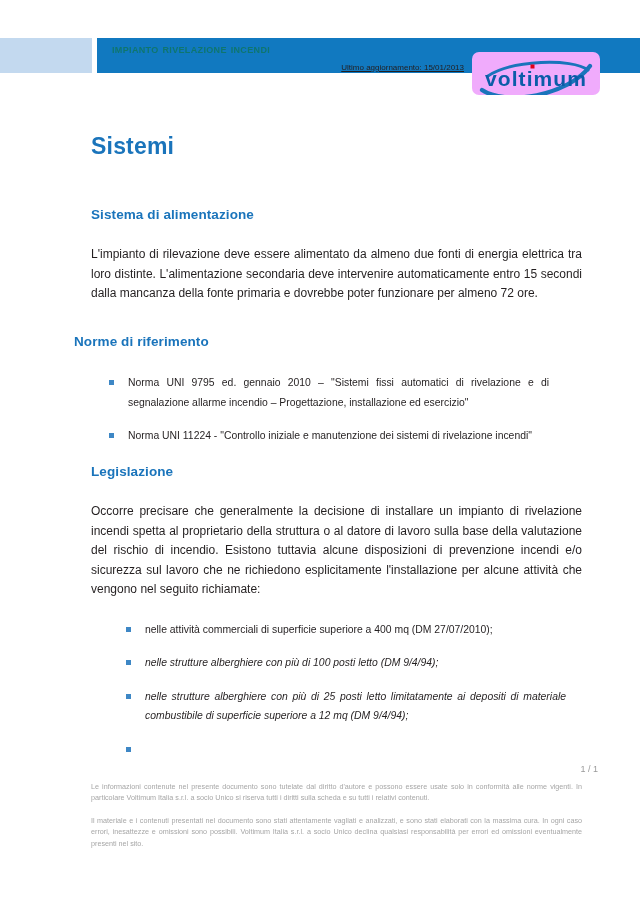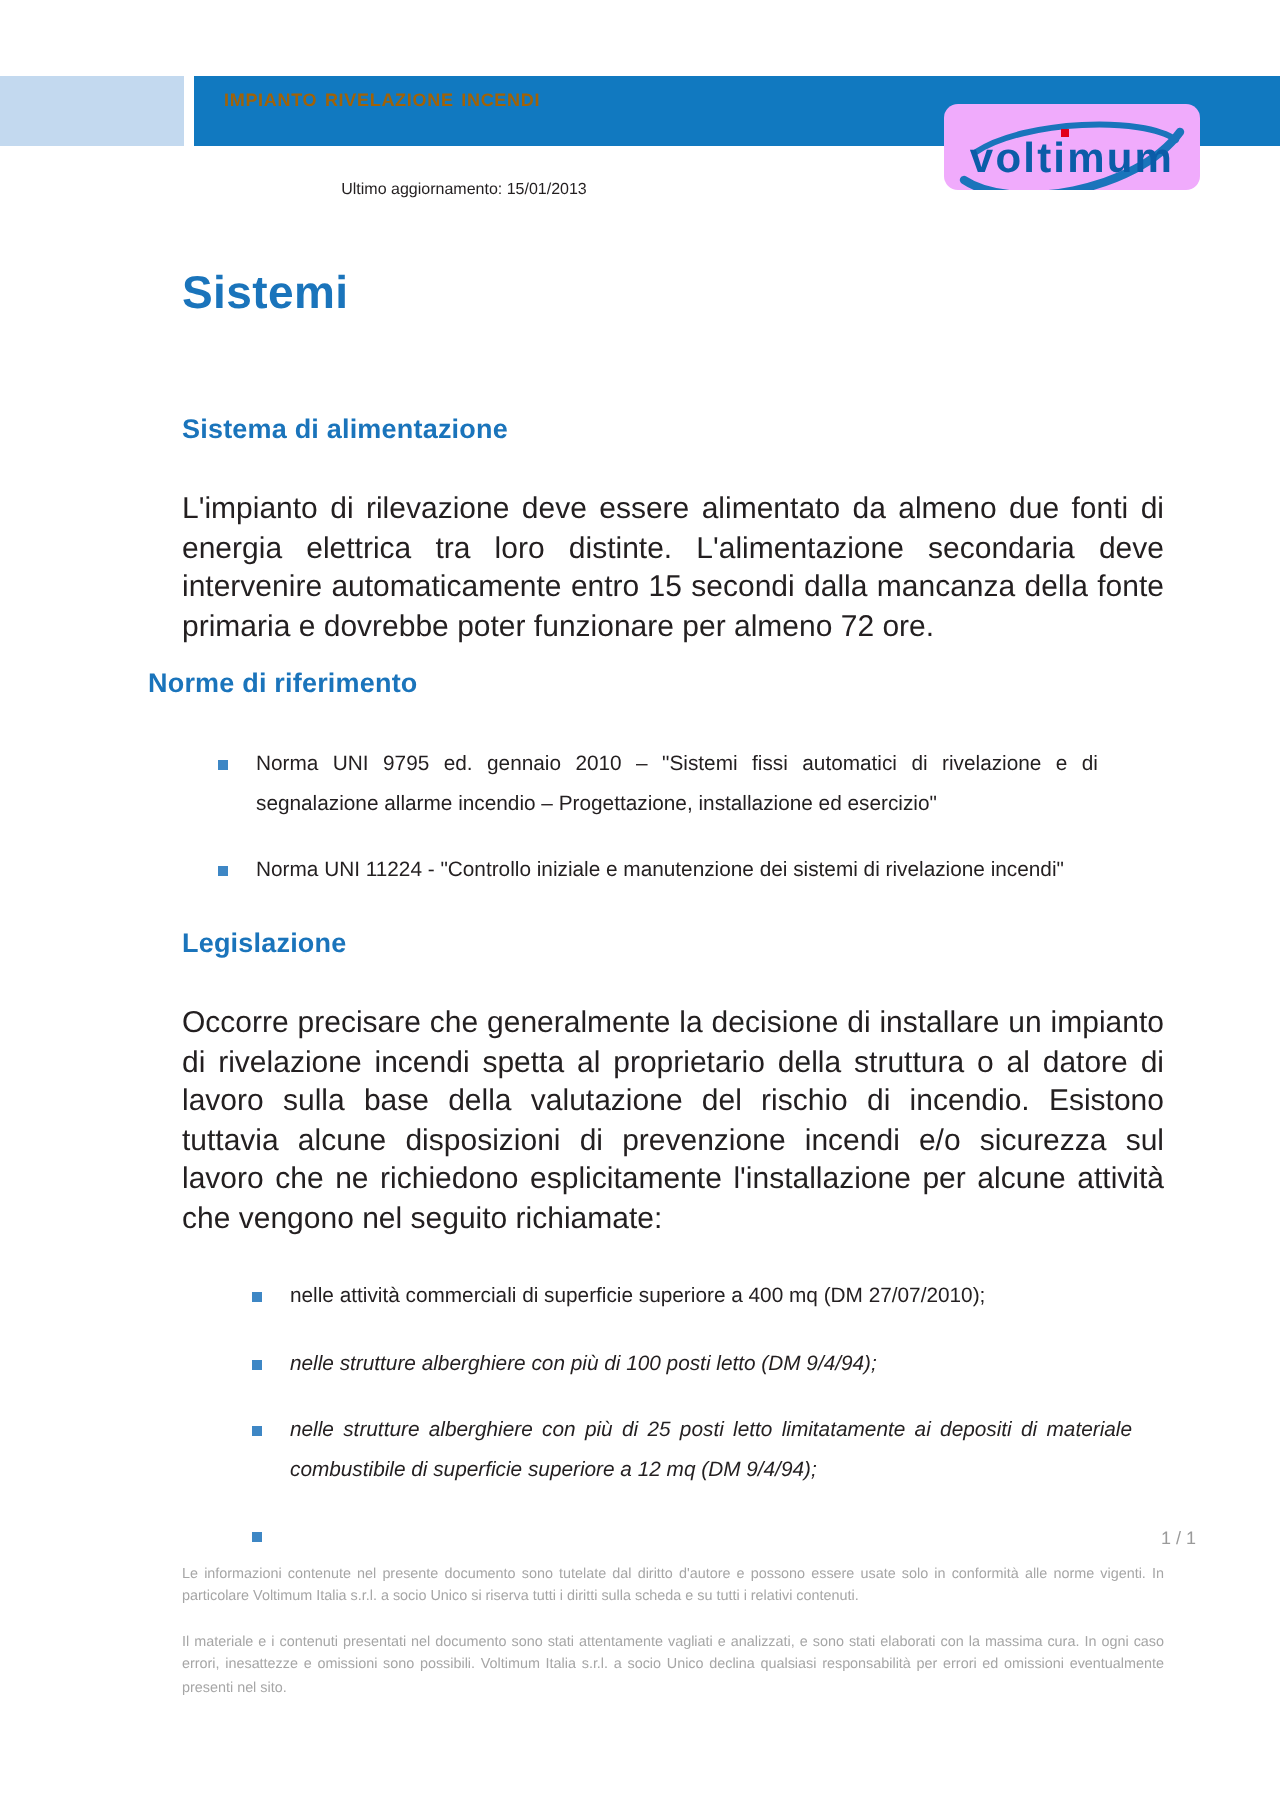--- a/index.html
+++ b/index.html
@@ -40,34 +40,35 @@
     height: 35px;
     background: #1179c0;
   }
   #header-title {
     position: absolute;
     left: 112px;
     top: 42px;
     font-size: 12.5px;
     font-weight: bold;
     letter-spacing: 0.35px;
-    color: #a16207;
+    color: #0f766e;
     font-variant: small-caps;
     text-transform: lowercase;
     white-space: nowrap;
   }
   #header-date {
     position: absolute;
     left: 0;
-    top: 90px;
+    top: 63px;
     width: 464px;
-    text-align: center;
+    text-align: right;
     font-size: 8px;
     color: #231f20;
     white-space: nowrap;
+    text-decoration: underline;
   }
 
   
   #logo {
     position: absolute;
     left: 472px;
     top: 52px;
     width: 128px;
     height: 43px;
     background: #f0abfc;
@@ -86,21 +87,21 @@
   }
 
   .section-heading {
     font-size: 13.5px;
     font-weight: bold;
     color: #1a74bb;
     letter-spacing: 0.1px;
     margin: 0;
   }
   .body-par {
-    font-size: 15px;
+    font-size: 12px;
     line-height: 19.5px;
     text-align: justify;
     color: #231f20;
     margin: 0;
   }
 
   ul.bullets {
     list-style: none;
     margin: 16px;
     padding: 0;

